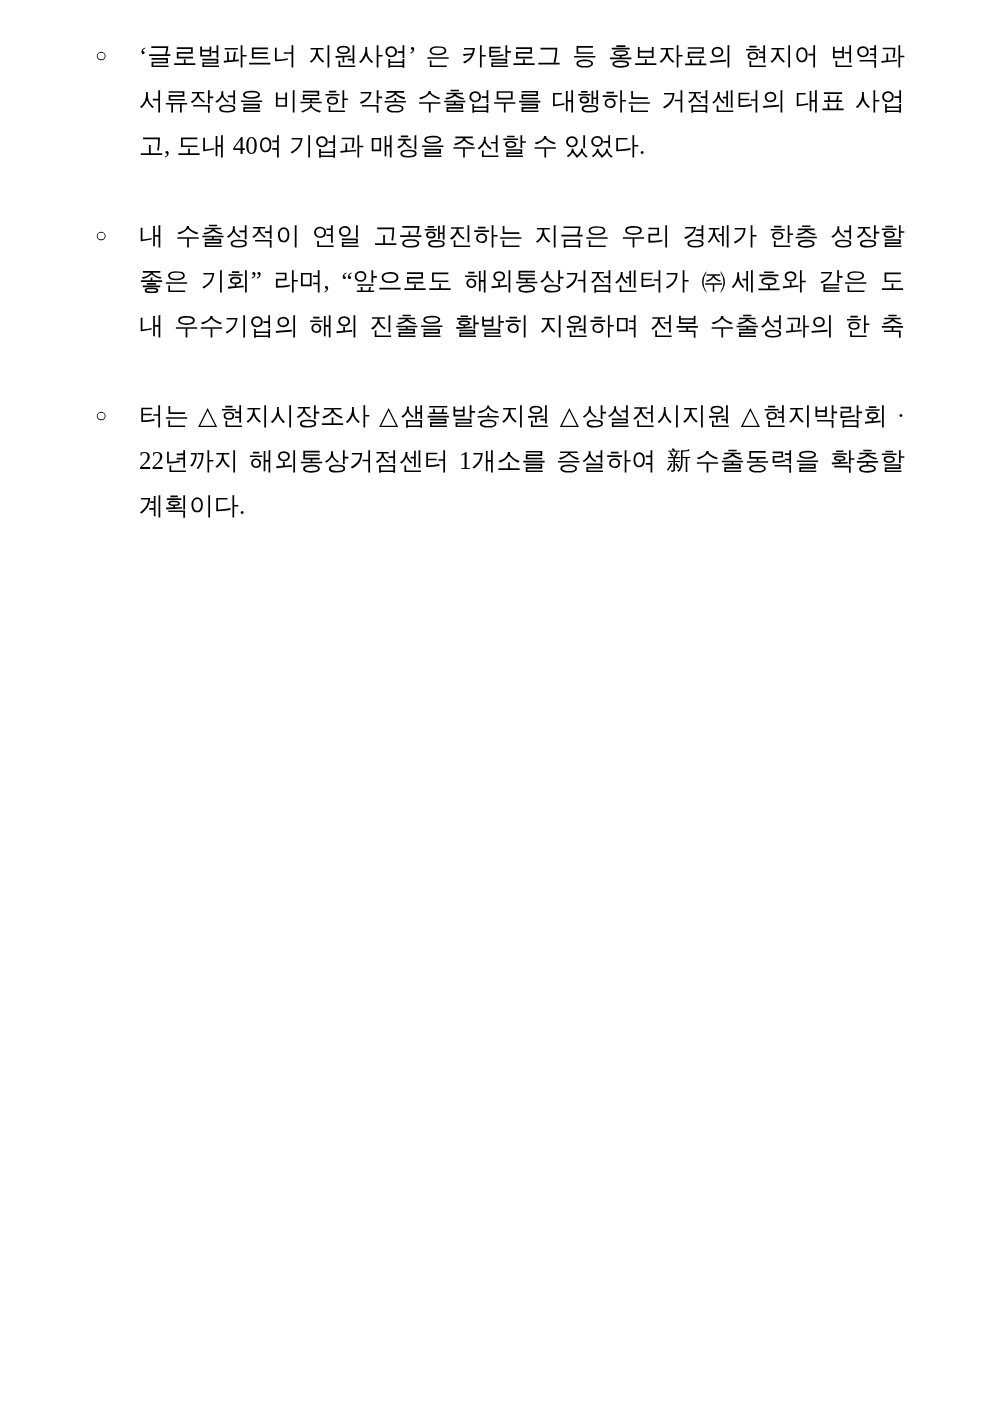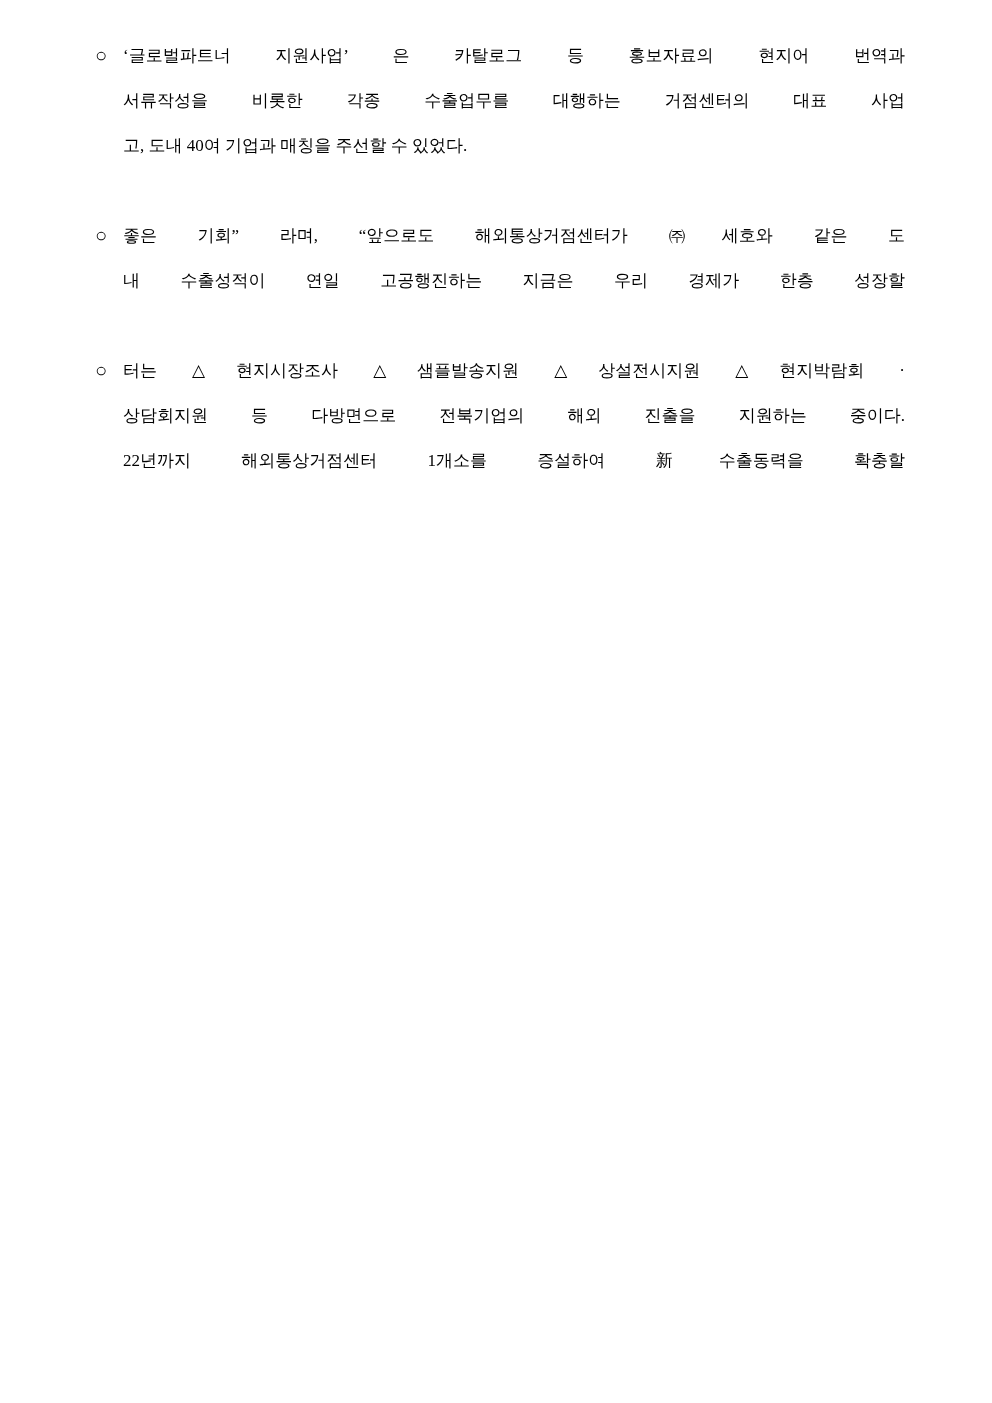--- a/index.html
+++ b/index.html
@@ -30,24 +30,25 @@
     flex: 0 0 28px;
     font-size: 20px;
     line-height: 45px;
     letter-spacing: 0;
   }
   .lines {
     flex: 1 1 auto;
     min-width: 0;
   }
   .line {
-    font-size: 17px;
+    font-size: 25px;
     line-height: 45px;
     text-align: justify;
     word-break: keep-all;
+    margin-left: 16px;
   }
   .line.just {
     text-align-last: justify;
     -moz-text-align-last: justify;
   }
 </style>
 </head>
 <body>
 
 <div class="page">
@@ -56,26 +57,27 @@
     <div class="lines">
         <div class="line just">‘글로벌파트너 지원사업’ 은 카탈로그 등 홍보자료의 현지어 번역과</div>
         <div class="line just">서류작성을 비롯한 각종 수출업무를 대행하는 거점센터의 대표 사업</div>
         <div class="line">고, 도내 40여 기업과 매칭을 주선할 수 있었다.</div>
       </div>
   </div>
 
   <div class="para">
     <div class="marker">○</div>
     <div class="lines">
+        <div class="line just">내 수출성적이 연일 고공행진하는 지금은 우리 경제가 한층 성장할</div>
         <div class="line just">좋은 기회” 라며, “앞으로도 해외통상거점센터가 ㈜세호와 같은 도</div>
-        <div class="line just">내 수출성적이 연일 고공행진하는 지금은 우리 경제가 한층 성장할</div>
+        <div class="line just">내 우수기업의 해외 진출을 활발히 지원하며 전북 수출성과의 한 축</div>
       </div>
   </div>
 
   <div class="para">
     <div class="marker">○</div>
     <div class="lines">
         <div class="line just">터는 △현지시장조사 △샘플발송지원 △상설전시지원 △현지박람회 ·</div>
-        <div class="line just">상담회지원 등 다방면으로 전북기업의 해외 진출을 지원하는 중이다.</div>
         <div class="line just">22년까지 해외통상거점센터 1개소를 증설하여 新수출동력을 확충할</div>
+        <div class="line">계획이다.</div>
       </div>
   </div>
 </div>
 
 </body></html>

